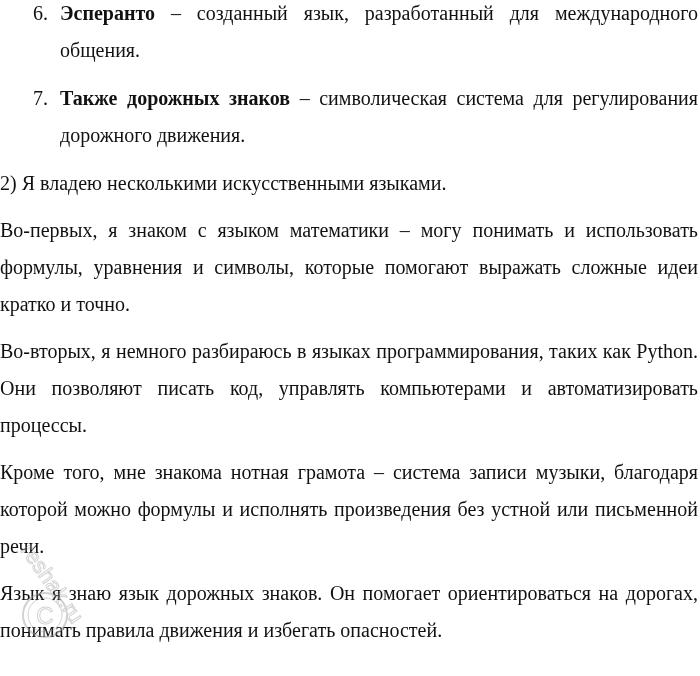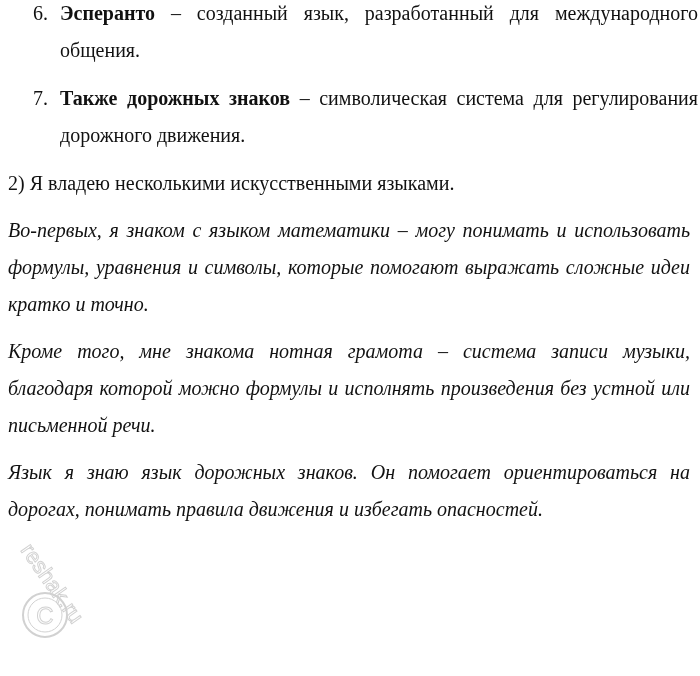--- a/index.html
+++ b/index.html
@@ -31,24 +31,24 @@
     .list-item .num {
       position: absolute;
       left: 33px;
       top: 0;
     }
     .list-item.item6 { margin-top: -5px; }
     .list-item.item7 { margin-top: 11px; }
     .para {
       text-align: justify;
       line-height: 37px;
-      margin: 8px;
+      margin: 0;
     }
     .para.p-intro { margin-top: 11px; }
-    .para.p-gap { margin-top: 10px; font-style: italic; }
+    .para.p-gap { margin-top: 10px; }
     .watermark {
       position: absolute;
       left: 10px;
       top: 530px;
       width: 110px;
       height: 120px;
       pointer-events: none;
       opacity: 0.45;
     }
     .watermark svg { width: 100%; height: 100%; }
@@ -64,20 +64,21 @@
     <b>Эсперанто</b><span> – созданный язык, разработанный для международного общения.</span>
   </div>
 
   <div class="list-item item7">
     <span class="num">7.</span>
     <b>Также дорожных знаков</b><span> – символическая система для регулирования дорожного движения.</span>
   </div>
 
   <p class="para p-intro">2) Я владею несколькими искусственными языками.</p>
   <p class="para p-gap">Во-первых, я знаком с языком математики – могу понимать и использовать формулы, уравнения и символы, которые помогают выражать сложные идеи кратко и точно.</p>
+  <p class="para p-gap">Во-вторых, я немного разбираюсь в языках программирования, таких как Python. Они позволяют писать код, управлять компьютерами и автоматизировать процессы.</p>
   <p class="para p-gap">Кроме того, мне знакома нотная грамота – система записи музыки, благодаря которой можно формулы и исполнять произведения без устной или письменной речи.</p>
   <p class="para p-gap">Язык я знаю язык дорожных знаков. Он помогает ориентироваться на дорогах, понимать правила движения и избегать опасностей.</p>
 </div>
 
 <div class="watermark">
   <svg viewBox="0 0 110 120">
     <circle cx="35" cy="85" r="22" fill="none" stroke="#9a9a9a" stroke-width="2"></circle>
     <circle cx="35" cy="85" r="17" fill="none" stroke="#9a9a9a" stroke-width="1"></circle>
     <text x="35" y="94" text-anchor="middle" font-family="Liberation Sans, sans-serif" font-size="24" fill="none" stroke="#9a9a9a" stroke-width="1">C</text>
     <text x="10" y="20" font-family="Liberation Sans, sans-serif" font-size="22" fill="none" stroke="#9a9a9a" stroke-width="1" transform="rotate(55 10 20)">reshak.ru</text>

